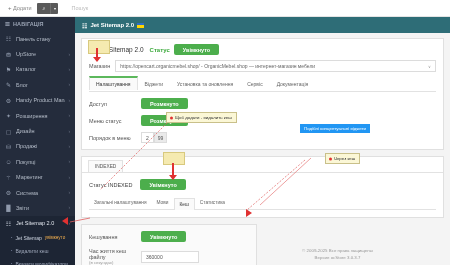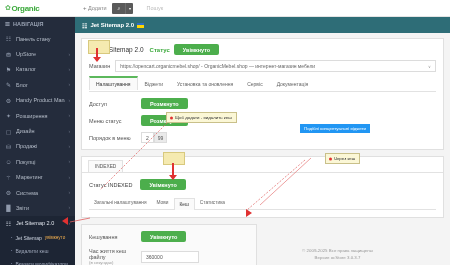--- a/index.html
+++ b/index.html
@@ -175,24 +175,20 @@
     position: absolute; left: 75px; bottom: 4px; width: 375px;
     text-align: center; font-size: 4.4px; color: #999; line-height: 1.6;
   }
 </style>
 </head>
 <body>
 
 <div class="app">
 
   <div class="topbar">
-    <div class="logo">
-      <span class="logo-mark">✿</span>
-      <span class="logo-text">Organic</span>
-    </div>
     <div class="topnav">
       <div class="add-btn">
         <span class="plus-ico">+</span>
         <span>Додати</span>
       </div>
       <div class="search-group">
         <div class="search-btn">⌕</div>
         <div class="search-caret">▾</div>
       </div>
       <div class="search-input-lbl">Пошук</div>

